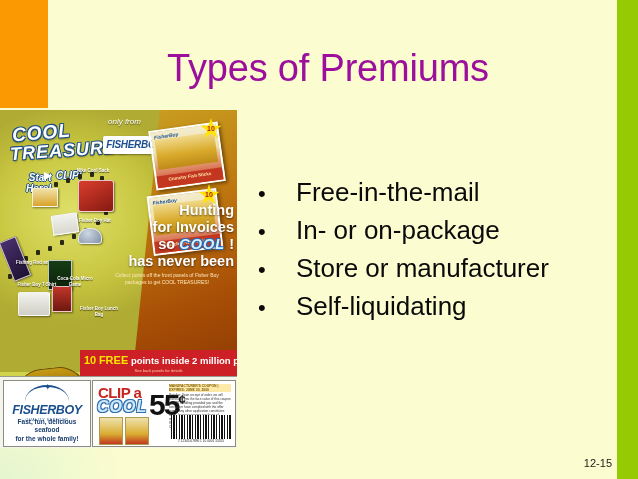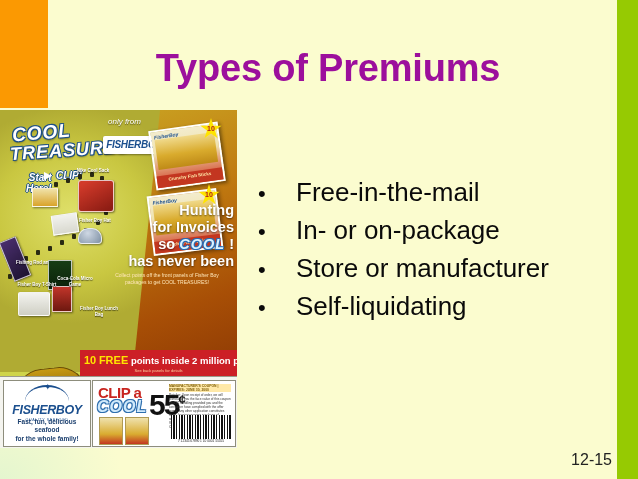--- a/index.html
+++ b/index.html
@@ -39,21 +39,21 @@
   }
 
   
   #title {
     position: absolute;
     left: 48px; top: 49px;
     width: 560px;
     text-align: center;
     color: #9c0f9c;
     font-size: 38px;
-    font-weight: bold;
+    font-weight: normal;
     letter-spacing: -0.2px;
     line-height: 1.05;
     white-space: nowrap;
   }
 
   
   #bullets {
     position: absolute;
     left: 258px; top: 174px;
     width: 360px;
@@ -67,21 +67,21 @@
     font-size: 22px;
     line-height: 37px;
     flex: 0 0 22px;
   }
   .bullet-text { white-space: nowrap; margin-left: 16px; }
 
   
   #page-number {
     position: absolute;
     right: 26px; bottom: 10px;
-    font-size: 16px;
+    font-size: 11px;
     color: #222;
     font-weight: normal;
     margin-left: 14px;
   }
 
   
   #ad {
     position: absolute;
     left: 0px; top: 110px;
     width: 237px; height: 338px;

